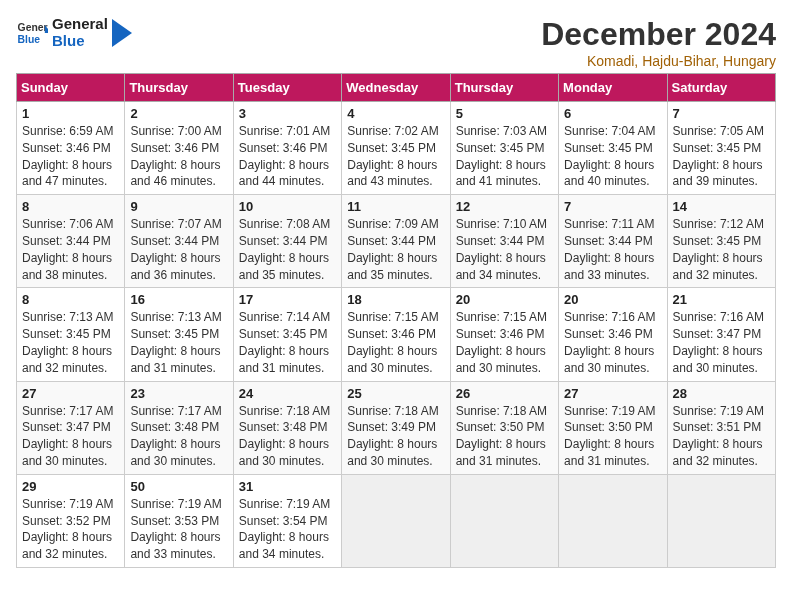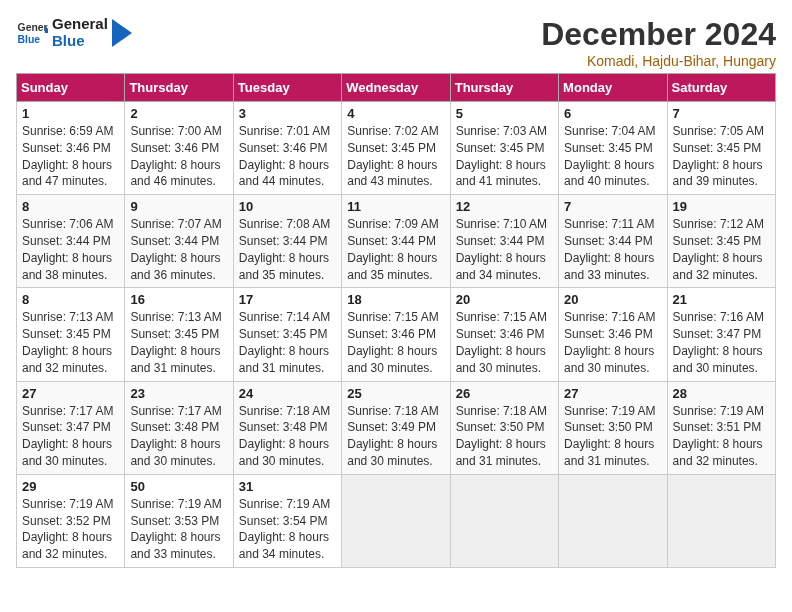--- a/index.html
+++ b/index.html
@@ -170,21 +170,21 @@
         </td>
         <td>
           <span class="day-num">12</span>
           <div class="day-info">Sunrise: 7:10 AM<br>Sunset: 3:44 PM<br>Daylight: 8 hours and 34 minutes.</div>
         </td>
         <td>
           <span class="day-num">7</span>
           <div class="day-info">Sunrise: 7:11 AM<br>Sunset: 3:44 PM<br>Daylight: 8 hours and 33 minutes.</div>
         </td>
         <td>
-          <span class="day-num">19</span>
+          <span class="day-num">14</span>
           <div class="day-info">Sunrise: 7:12 AM<br>Sunset: 3:45 PM<br>Daylight: 8 hours and 32 minutes.</div>
         </td>
       </tr>
       <tr>
         <td>
           <span class="day-num">8</span>
           <div class="day-info">Sunrise: 7:13 AM<br>Sunset: 3:45 PM<br>Daylight: 8 hours and 32 minutes.</div>
         </td>
         <td>
           <span class="day-num">16</span>

